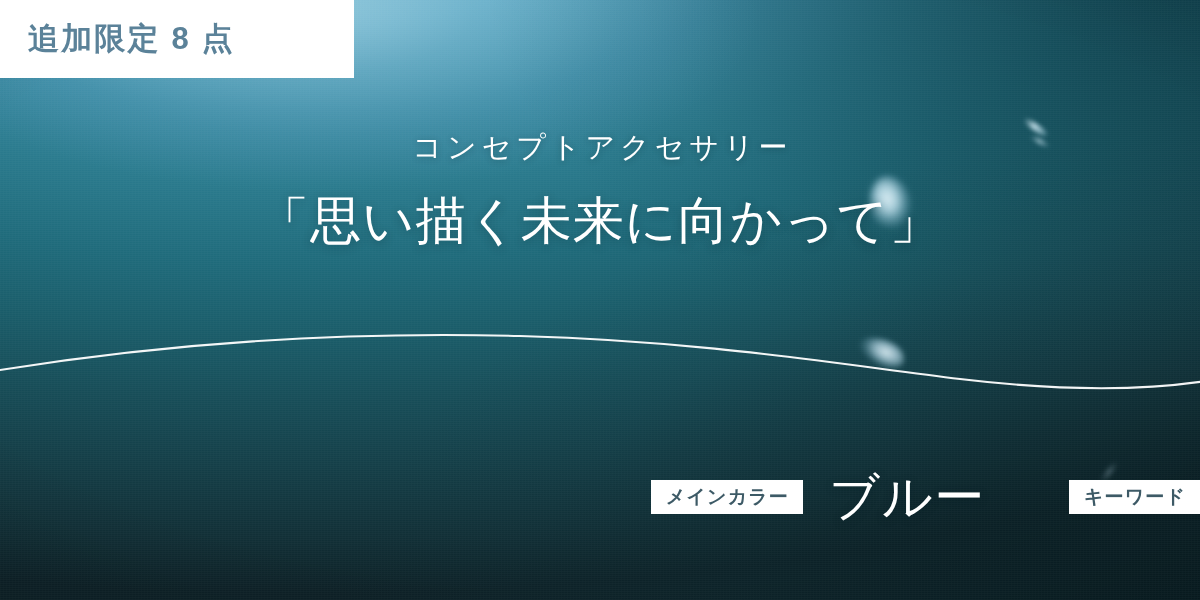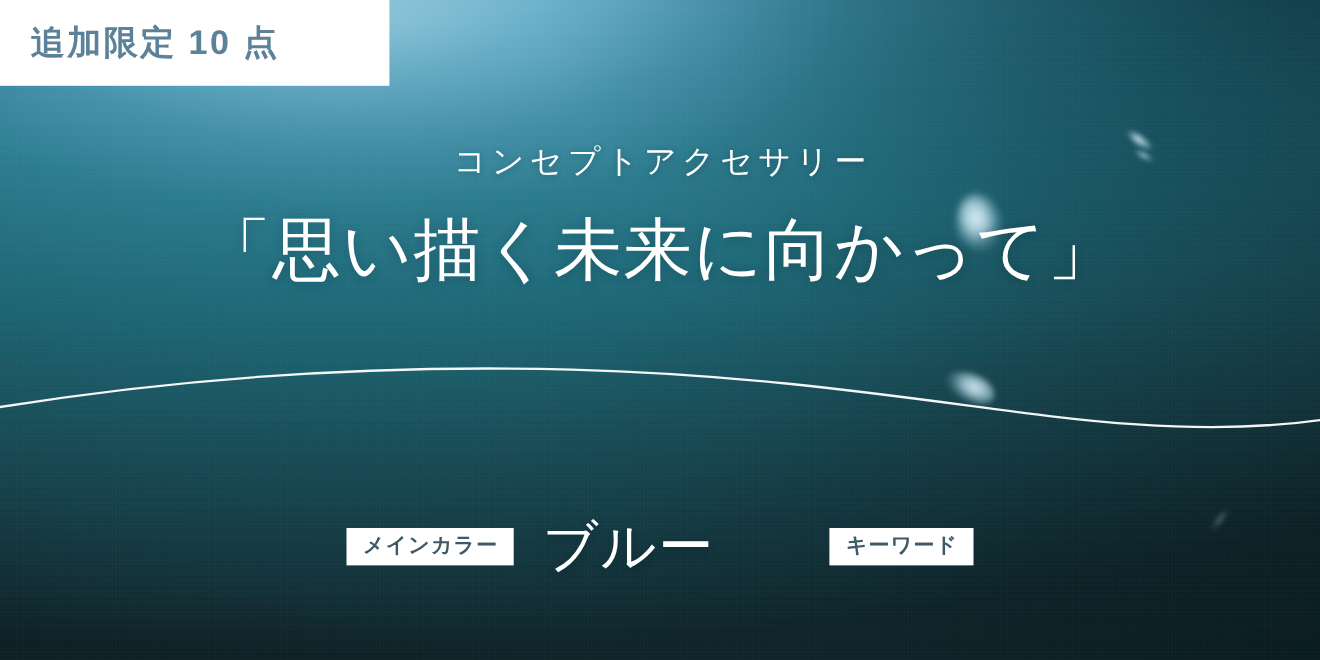--- a/index.html
+++ b/index.html
@@ -186,45 +186,45 @@
     font-size: 29px;
     font-weight: 400;
     letter-spacing: 0.17em;
     color: #ffffff;
     text-indent: 0.17em;
     line-height: 1.2;
     text-shadow: 0 1px 6px rgba(8,40,48,0.30);
   }
   .title {
     margin-top: 26px;
-    font-size: 62px;
+    font-size: 51px;
     font-weight: 500;
     letter-spacing: 0.02em;
     color: #ffffff;
     line-height: 1.18;
     text-shadow: 0 2px 10px rgba(8,40,48,0.32);
     white-space: nowrap;
   }
 
   
   .meta-row {
     position: absolute;
     left: 0;
     top: 472px;
     width: 1200px;
     display: flex;
-    justify-content: center;
+    justify-content: flex-end;
     align-items: center;
   }
   .meta-item {
     display: flex;
     align-items: center;
   }
   .meta-item + .meta-item {
-    margin-left: 104px;
+    margin-left: 83px;
   }
   .meta-tag {
     background: #ffffff;
     color: #3d5a66;
     font-size: 19px;
     font-weight: 700;
     letter-spacing: 0.06em;
     text-indent: 0.06em;
     padding: 7px 14px 8px;
     line-height: 1;
@@ -257,21 +257,21 @@
   <div class="particle petal-2"></div>
   <div class="particle streak-1"></div>
   <div class="particle streak-2"></div>
   <div class="particle spark-1"></div>
 
   <svg class="wave" viewBox="0 0 1200 600" preserveAspectRatio="none">
     <path d="M -6 371 C 160 344, 330 331, 520 336 C 700 341, 830 363, 960 379 C 1060 391, 1140 391, 1206 381" fill="none" stroke="#ffffff" stroke-width="2.1" stroke-linecap="round" opacity="0.95"></path>
   </svg>
 
   <div class="badge">
-    <span class="badge-text">追加限定 10 点</span>
+    <span class="badge-text">追加限定 8 点</span>
   </div>
 
   <div class="hero">
     <div class="subtitle">コンセプトアクセサリー</div>
     <div class="title">「思い描く未来に向かって」</div>
   </div>
 
   <div class="meta-row">
 
     <div class="meta-item">

